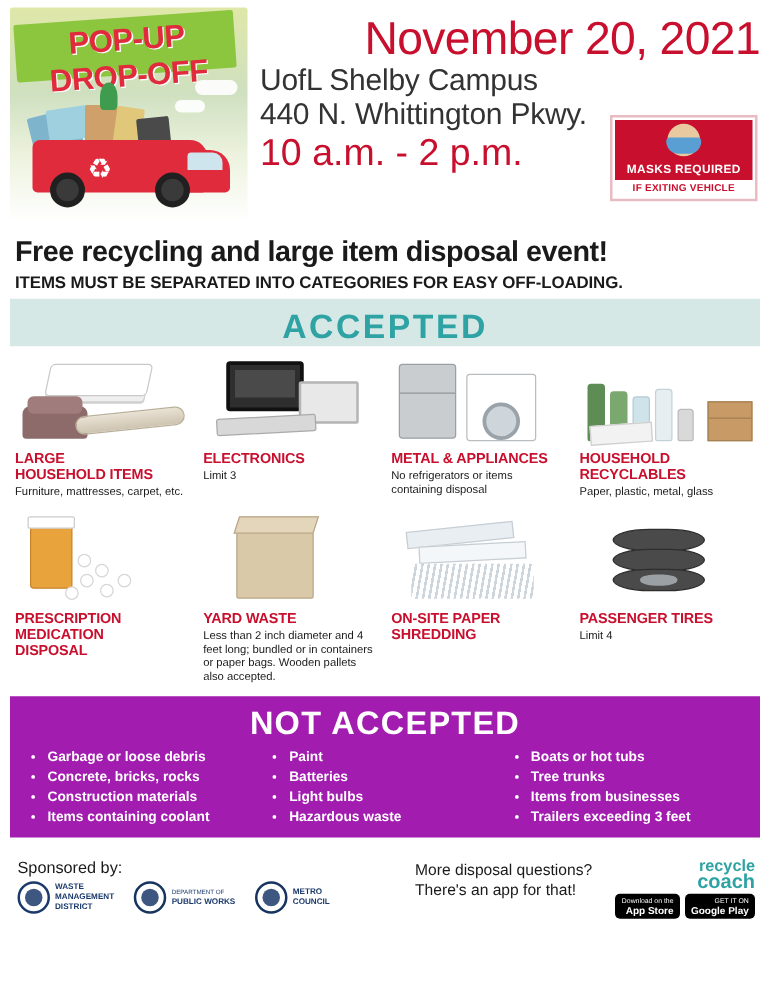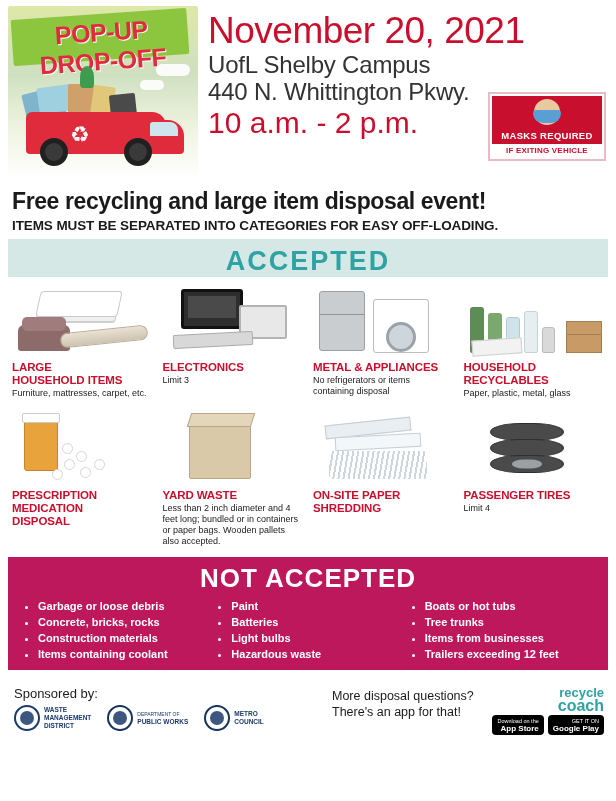--- a/index.html
+++ b/index.html
@@ -134,20 +134,21 @@
     padding-left: 10px;
     position: relative;
   }
   .date-line {
     color: #c8102e;
     font-size: 37px;
     font-weight: normal;
     line-height: 41px;
     letter-spacing: -0.5px;
     margin-top: 4px;
+    text-align: right;
   }
   .campus-line {
     color: #333333;
     font-size: 24px;
     line-height: 27px;
     letter-spacing: -0.2px;
   }
   .addr-line {
     color: #333333;
     font-size: 24px;
@@ -392,21 +393,21 @@
   .tire.t2 { top: 26px; }
   .tire.t3 { top: 42px; }
   .tire-hub {
     position: absolute; left: 50%; top: 50%; transform: translate(-50%,-50%);
     width: 30px; height: 9px; background: #9aa0a4; border-radius: 40% / 50%;
   }
 
   
   .not-accepted {
     margin: 4px 8px 0 8px;
-    background: #be185d;
+    background: #a21caf;
     color: #ffffff;
     padding: 4px 6px 8px 6px;
   }
   .not-accepted h2 {
     margin: 2px 0 4px 0;
     text-align: center;
     font-size: 26px;
     letter-spacing: 1px;
     font-weight: bold;
   }
@@ -670,21 +671,21 @@
       <ul>
         <li>Paint</li>
         <li>Batteries</li>
         <li>Light bulbs</li>
         <li>Hazardous waste</li>
       </ul>
       <ul>
         <li>Boats or hot tubs</li>
         <li>Tree trunks</li>
         <li>Items from businesses</li>
-        <li>Trailers exceeding 12 feet</li>
+        <li>Trailers exceeding 3 feet</li>
       </ul>
     </div>
   </div>
 
   <div class="footer">
     <div class="sponsor-col">
       <div class="sponsor-label">Sponsored by:</div>
       <div class="seals">
 
         <div class="seal">

